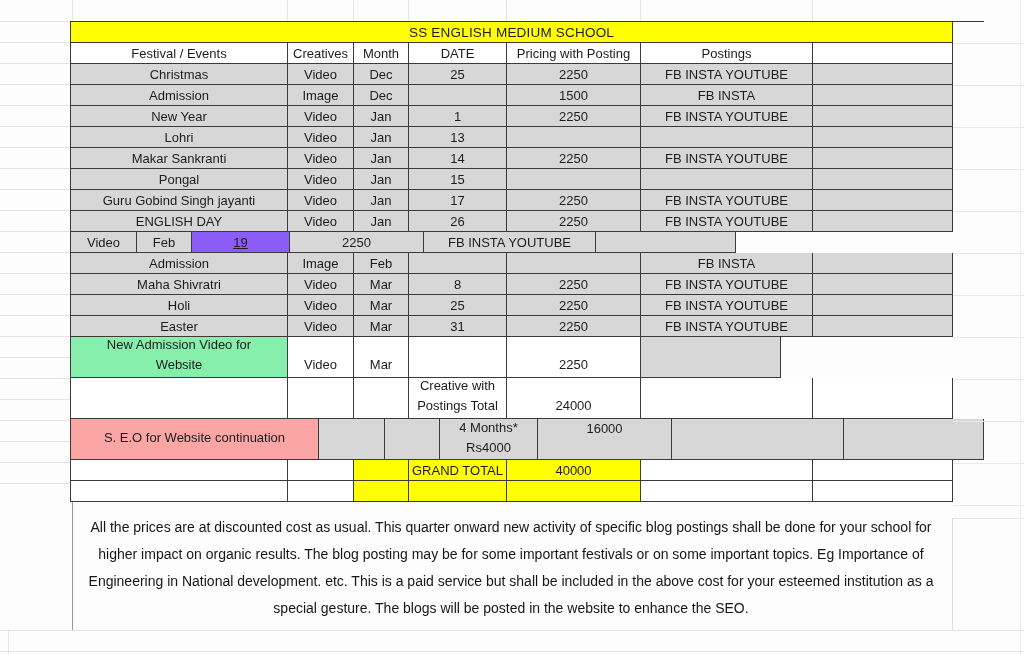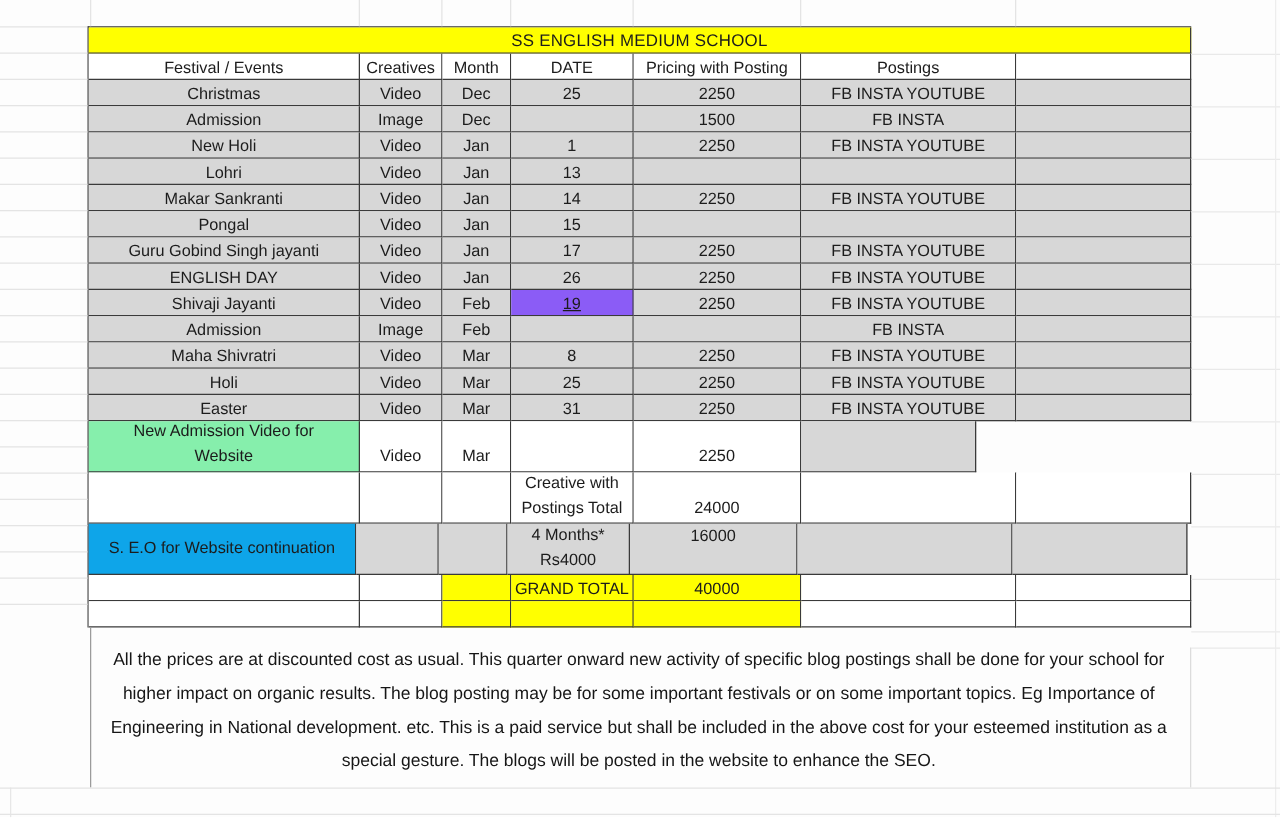--- a/index.html
+++ b/index.html
@@ -55,21 +55,21 @@
       <div class="row">
         <div class="cell" style="width: 217px; height: 21px; background: rgb(215, 215, 215);">Admission</div>
         <div class="cell" style="width: 66px; height: 21px; background: rgb(215, 215, 215);">Image</div>
         <div class="cell" style="width: 55px; height: 21px; background: rgb(215, 215, 215);">Dec</div>
         <div class="cell" style="width: 98px; height: 21px; background: rgb(215, 215, 215);"></div>
         <div class="cell" style="width: 134px; height: 21px; background: rgb(215, 215, 215);">1500</div>
         <div class="cell" style="width: 172px; height: 21px; background: rgb(215, 215, 215);">FB INSTA</div>
         <div class="cell" style="width: 140px; height: 21px; background: rgb(215, 215, 215);"></div>
       </div>
       <div class="row">
-        <div class="cell" style="width: 217px; height: 21px; background: rgb(215, 215, 215);">New Holi</div>
+        <div class="cell" style="width: 217px; height: 21px; background: rgb(215, 215, 215);">New Year</div>
         <div class="cell" style="width: 66px; height: 21px; background: rgb(215, 215, 215);">Video</div>
         <div class="cell" style="width: 55px; height: 21px; background: rgb(215, 215, 215);">Jan</div>
         <div class="cell" style="width: 98px; height: 21px; background: rgb(215, 215, 215);">1</div>
         <div class="cell" style="width: 134px; height: 21px; background: rgb(215, 215, 215);">2250</div>
         <div class="cell" style="width: 172px; height: 21px; background: rgb(215, 215, 215);">FB INSTA YOUTUBE</div>
         <div class="cell" style="width: 140px; height: 21px; background: rgb(215, 215, 215);"></div>
       </div>
       <div class="row">
         <div class="cell" style="width: 217px; height: 21px; background: rgb(215, 215, 215);">Lohri</div>
         <div class="cell" style="width: 66px; height: 21px; background: rgb(215, 215, 215);">Video</div>
@@ -109,21 +109,20 @@
       <div class="row">
         <div class="cell" style="width: 217px; height: 21px; background: rgb(215, 215, 215);">ENGLISH DAY</div>
         <div class="cell" style="width: 66px; height: 21px; background: rgb(215, 215, 215);">Video</div>
         <div class="cell" style="width: 55px; height: 21px; background: rgb(215, 215, 215);">Jan</div>
         <div class="cell" style="width: 98px; height: 21px; background: rgb(215, 215, 215);">26</div>
         <div class="cell" style="width: 134px; height: 21px; background: rgb(215, 215, 215);">2250</div>
         <div class="cell" style="width: 172px; height: 21px; background: rgb(215, 215, 215);">FB INSTA YOUTUBE</div>
         <div class="cell" style="width: 140px; height: 21px; background: rgb(215, 215, 215);"></div>
       </div>
       <div class="row">
-        <div class="cell" style="width: 217px; height: 21px; background: rgb(215, 215, 215);">Shivaji Jayanti</div>
         <div class="cell" style="width: 66px; height: 21px; background: rgb(215, 215, 215);">Video</div>
         <div class="cell" style="width: 55px; height: 21px; background: rgb(215, 215, 215);">Feb</div>
         <div class="cell" style="width: 98px; height: 21px; background: #8b5cf6; text-decoration: underline;">19</div>
         <div class="cell" style="width: 134px; height: 21px; background: rgb(215, 215, 215);">2250</div>
         <div class="cell" style="width: 172px; height: 21px; background: rgb(215, 215, 215);">FB INSTA YOUTUBE</div>
         <div class="cell" style="width: 140px; height: 21px; background: rgb(215, 215, 215);"></div>
       </div>
       <div class="row">
         <div class="cell" style="width: 217px; height: 21px; background: rgb(215, 215, 215);">Admission</div>
         <div class="cell" style="width: 66px; height: 21px; background: rgb(215, 215, 215);">Image</div>
@@ -173,21 +172,21 @@
         <div class="cell" style="width: 217px; height: 41px; background: rgb(255, 255, 255); line-height: 20px; align-items: flex-end; padding-bottom: 2px;"></div>
         <div class="cell" style="width: 66px; height: 41px; background: rgb(255, 255, 255); line-height: 20px; align-items: flex-end; padding-bottom: 2px;"></div>
         <div class="cell" style="width: 55px; height: 41px; background: rgb(255, 255, 255); line-height: 20px; align-items: flex-end; padding-bottom: 2px;"></div>
         <div class="cell" style="width: 98px; height: 41px; background: rgb(255, 255, 255); line-height: 20px; align-items: flex-end; padding-bottom: 2px;">Creative with
 Postings Total</div>
         <div class="cell" style="width: 134px; height: 41px; background: rgb(255, 255, 255); line-height: 20px; align-items: flex-end; padding-bottom: 2px;">24000</div>
         <div class="cell" style="width: 172px; height: 41px; background: rgb(255, 255, 255); line-height: 20px; align-items: flex-end; padding-bottom: 2px;"></div>
         <div class="cell" style="width: 140px; height: 41px; background: rgb(255, 255, 255); line-height: 20px; align-items: flex-end; padding-bottom: 2px;"></div>
       </div>
       <div class="row">
-        <div class="cell" style="width: 214px; height: 41px; background: #0ea5e9; line-height: 20px; align-items: center; padding-bottom: 2px;">S. E.O for Website continuation</div>
+        <div class="cell" style="width: 248px; height: 41px; background: #fca5a5; line-height: 20px; align-items: center; padding-bottom: 2px;">S. E.O for Website continuation</div>
         <div class="cell" style="width: 66px; height: 41px; background: rgb(215, 215, 215); line-height: 20px; align-items: center; padding-bottom: 2px;"></div>
         <div class="cell" style="width: 55px; height: 41px; background: rgb(215, 215, 215); line-height: 20px; align-items: center; padding-bottom: 2px;"></div>
         <div class="cell" style="width: 98px; height: 41px; background: rgb(215, 215, 215); line-height: 20px; align-items: center; padding-bottom: 2px;">4 Months*
 Rs4000</div>
         <div class="cell" style="width: 134px; height: 41px; background: rgb(215, 215, 215); line-height: 20px; align-items: center; padding-bottom: 20px;">16000</div>
         <div class="cell" style="width: 172px; height: 41px; background: rgb(215, 215, 215); line-height: 20px; align-items: center; padding-bottom: 2px;"></div>
         <div class="cell" style="width: 140px; height: 41px; background: rgb(215, 215, 215); line-height: 20px; align-items: center; padding-bottom: 2px;"></div>
       </div>
       <div class="row">
         <div class="cell" style="width: 217px; height: 21px; background: rgb(255, 255, 255);"></div>

